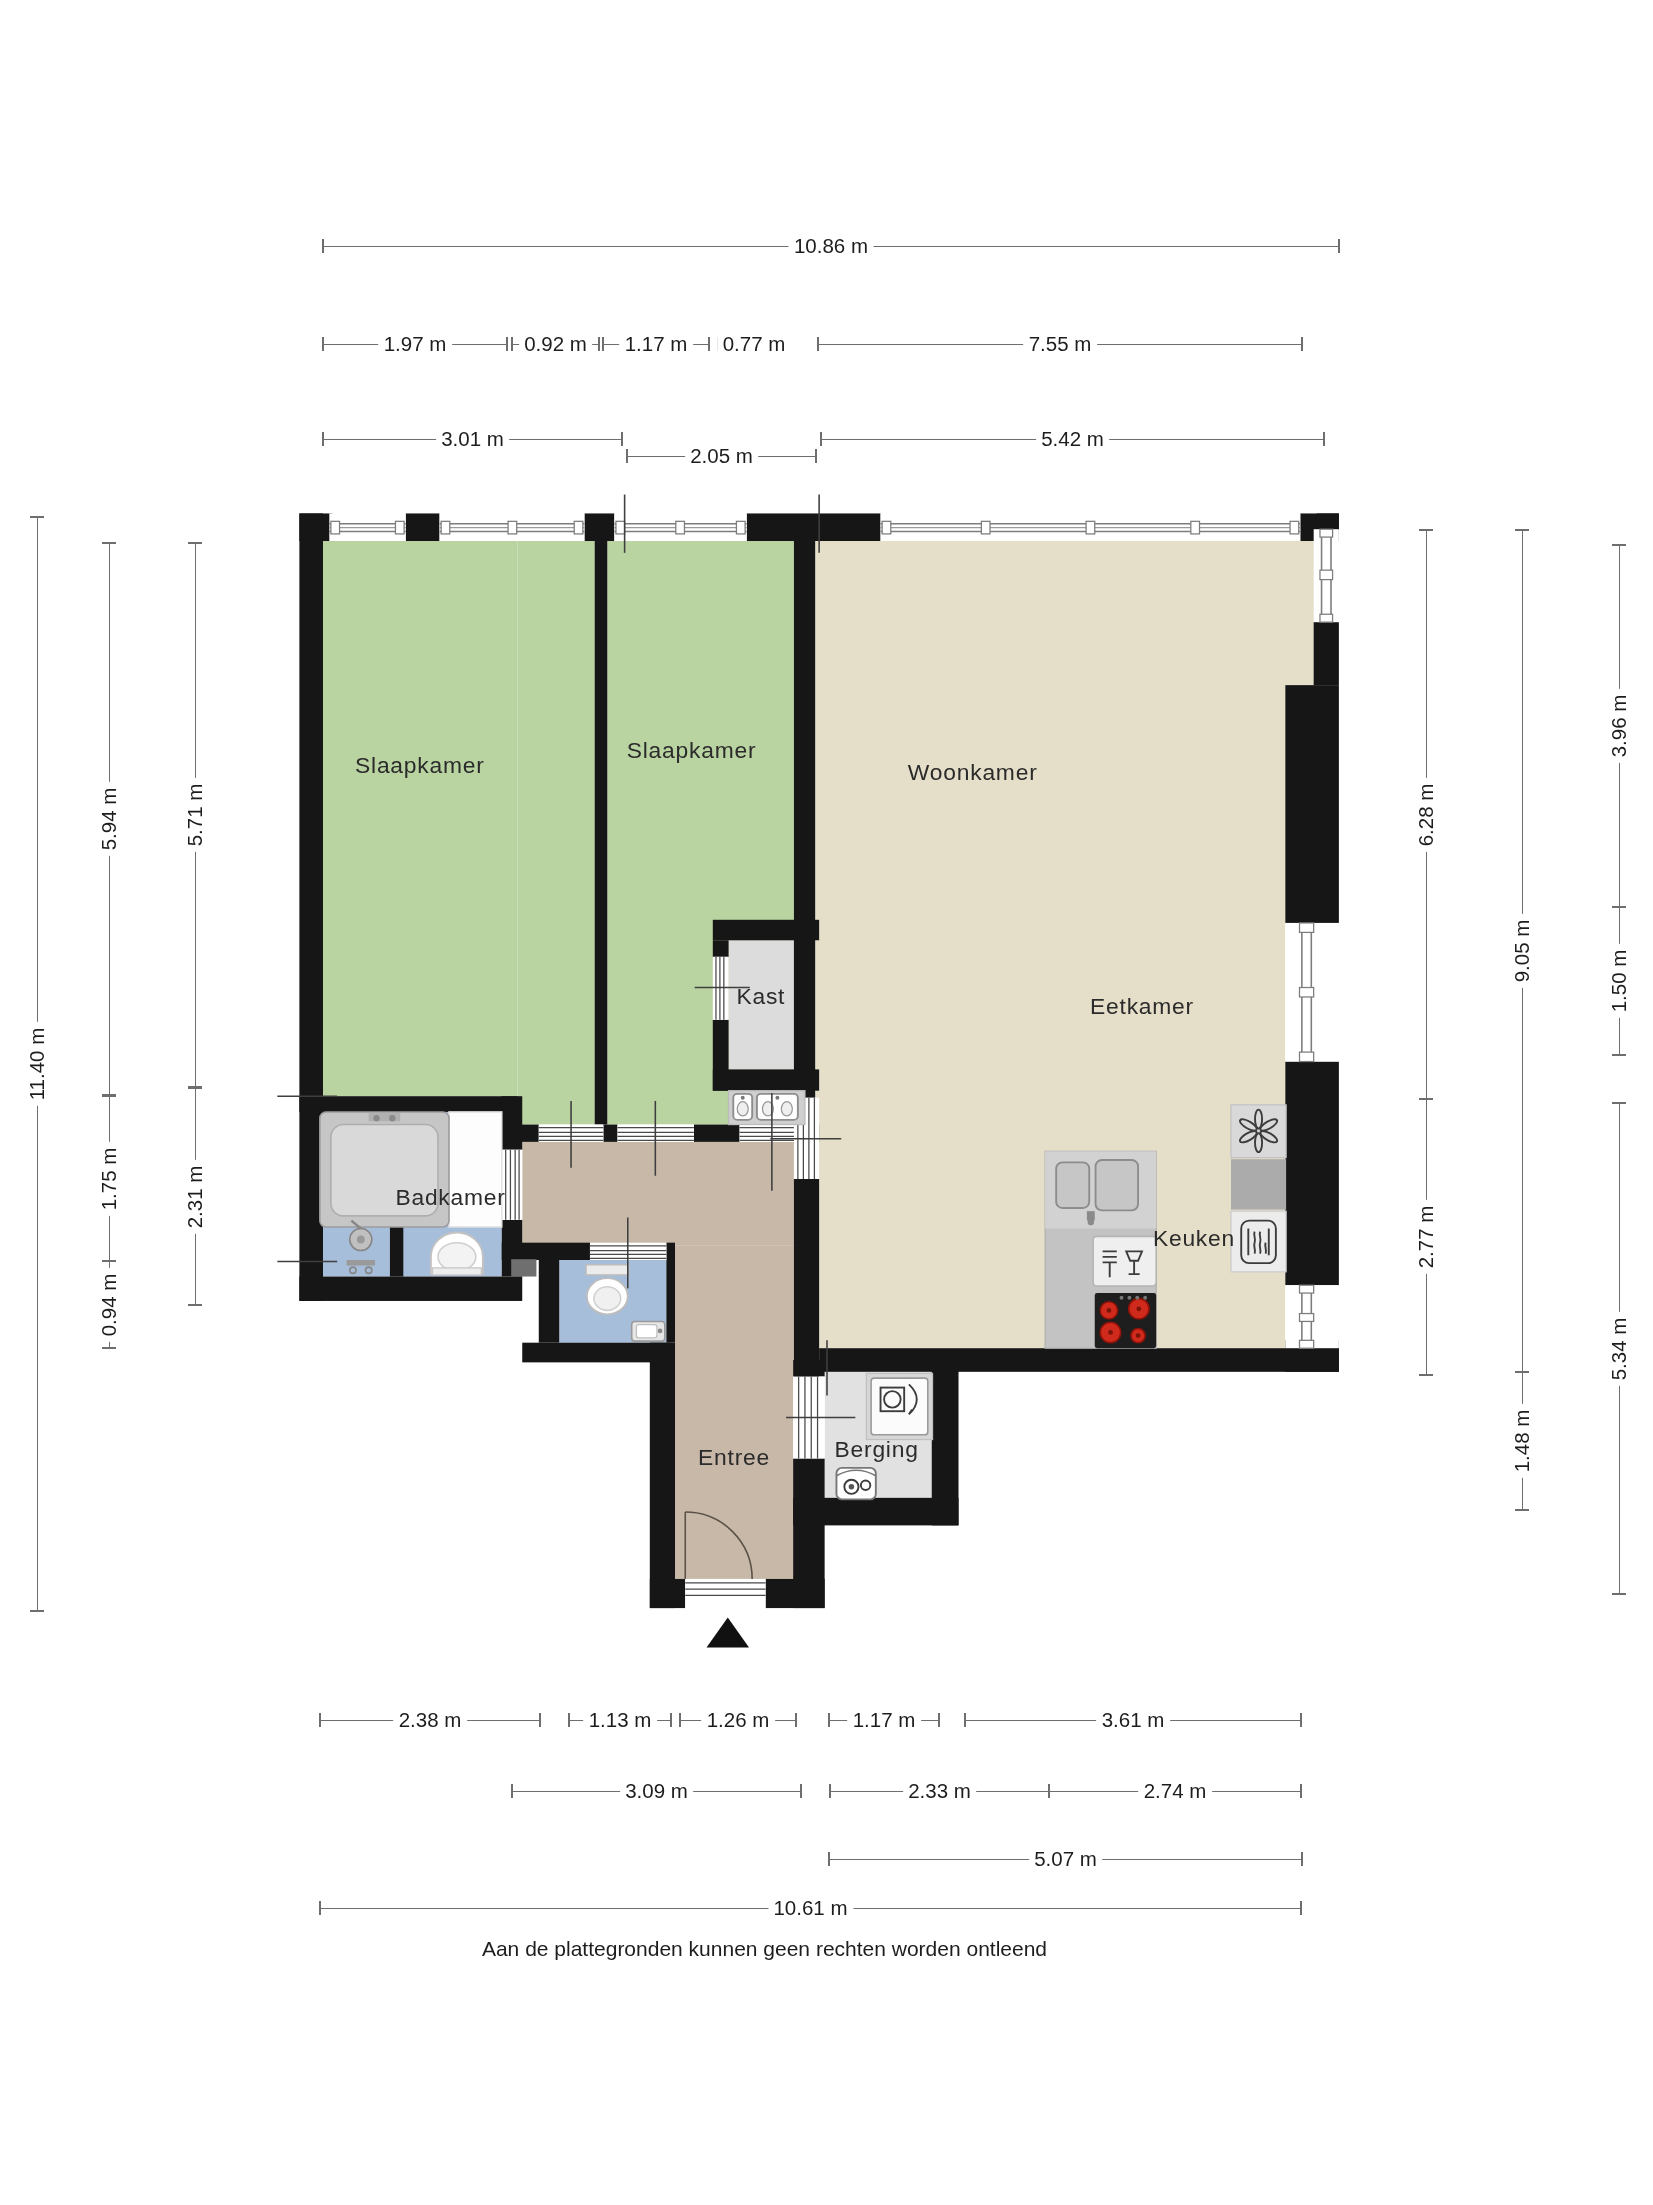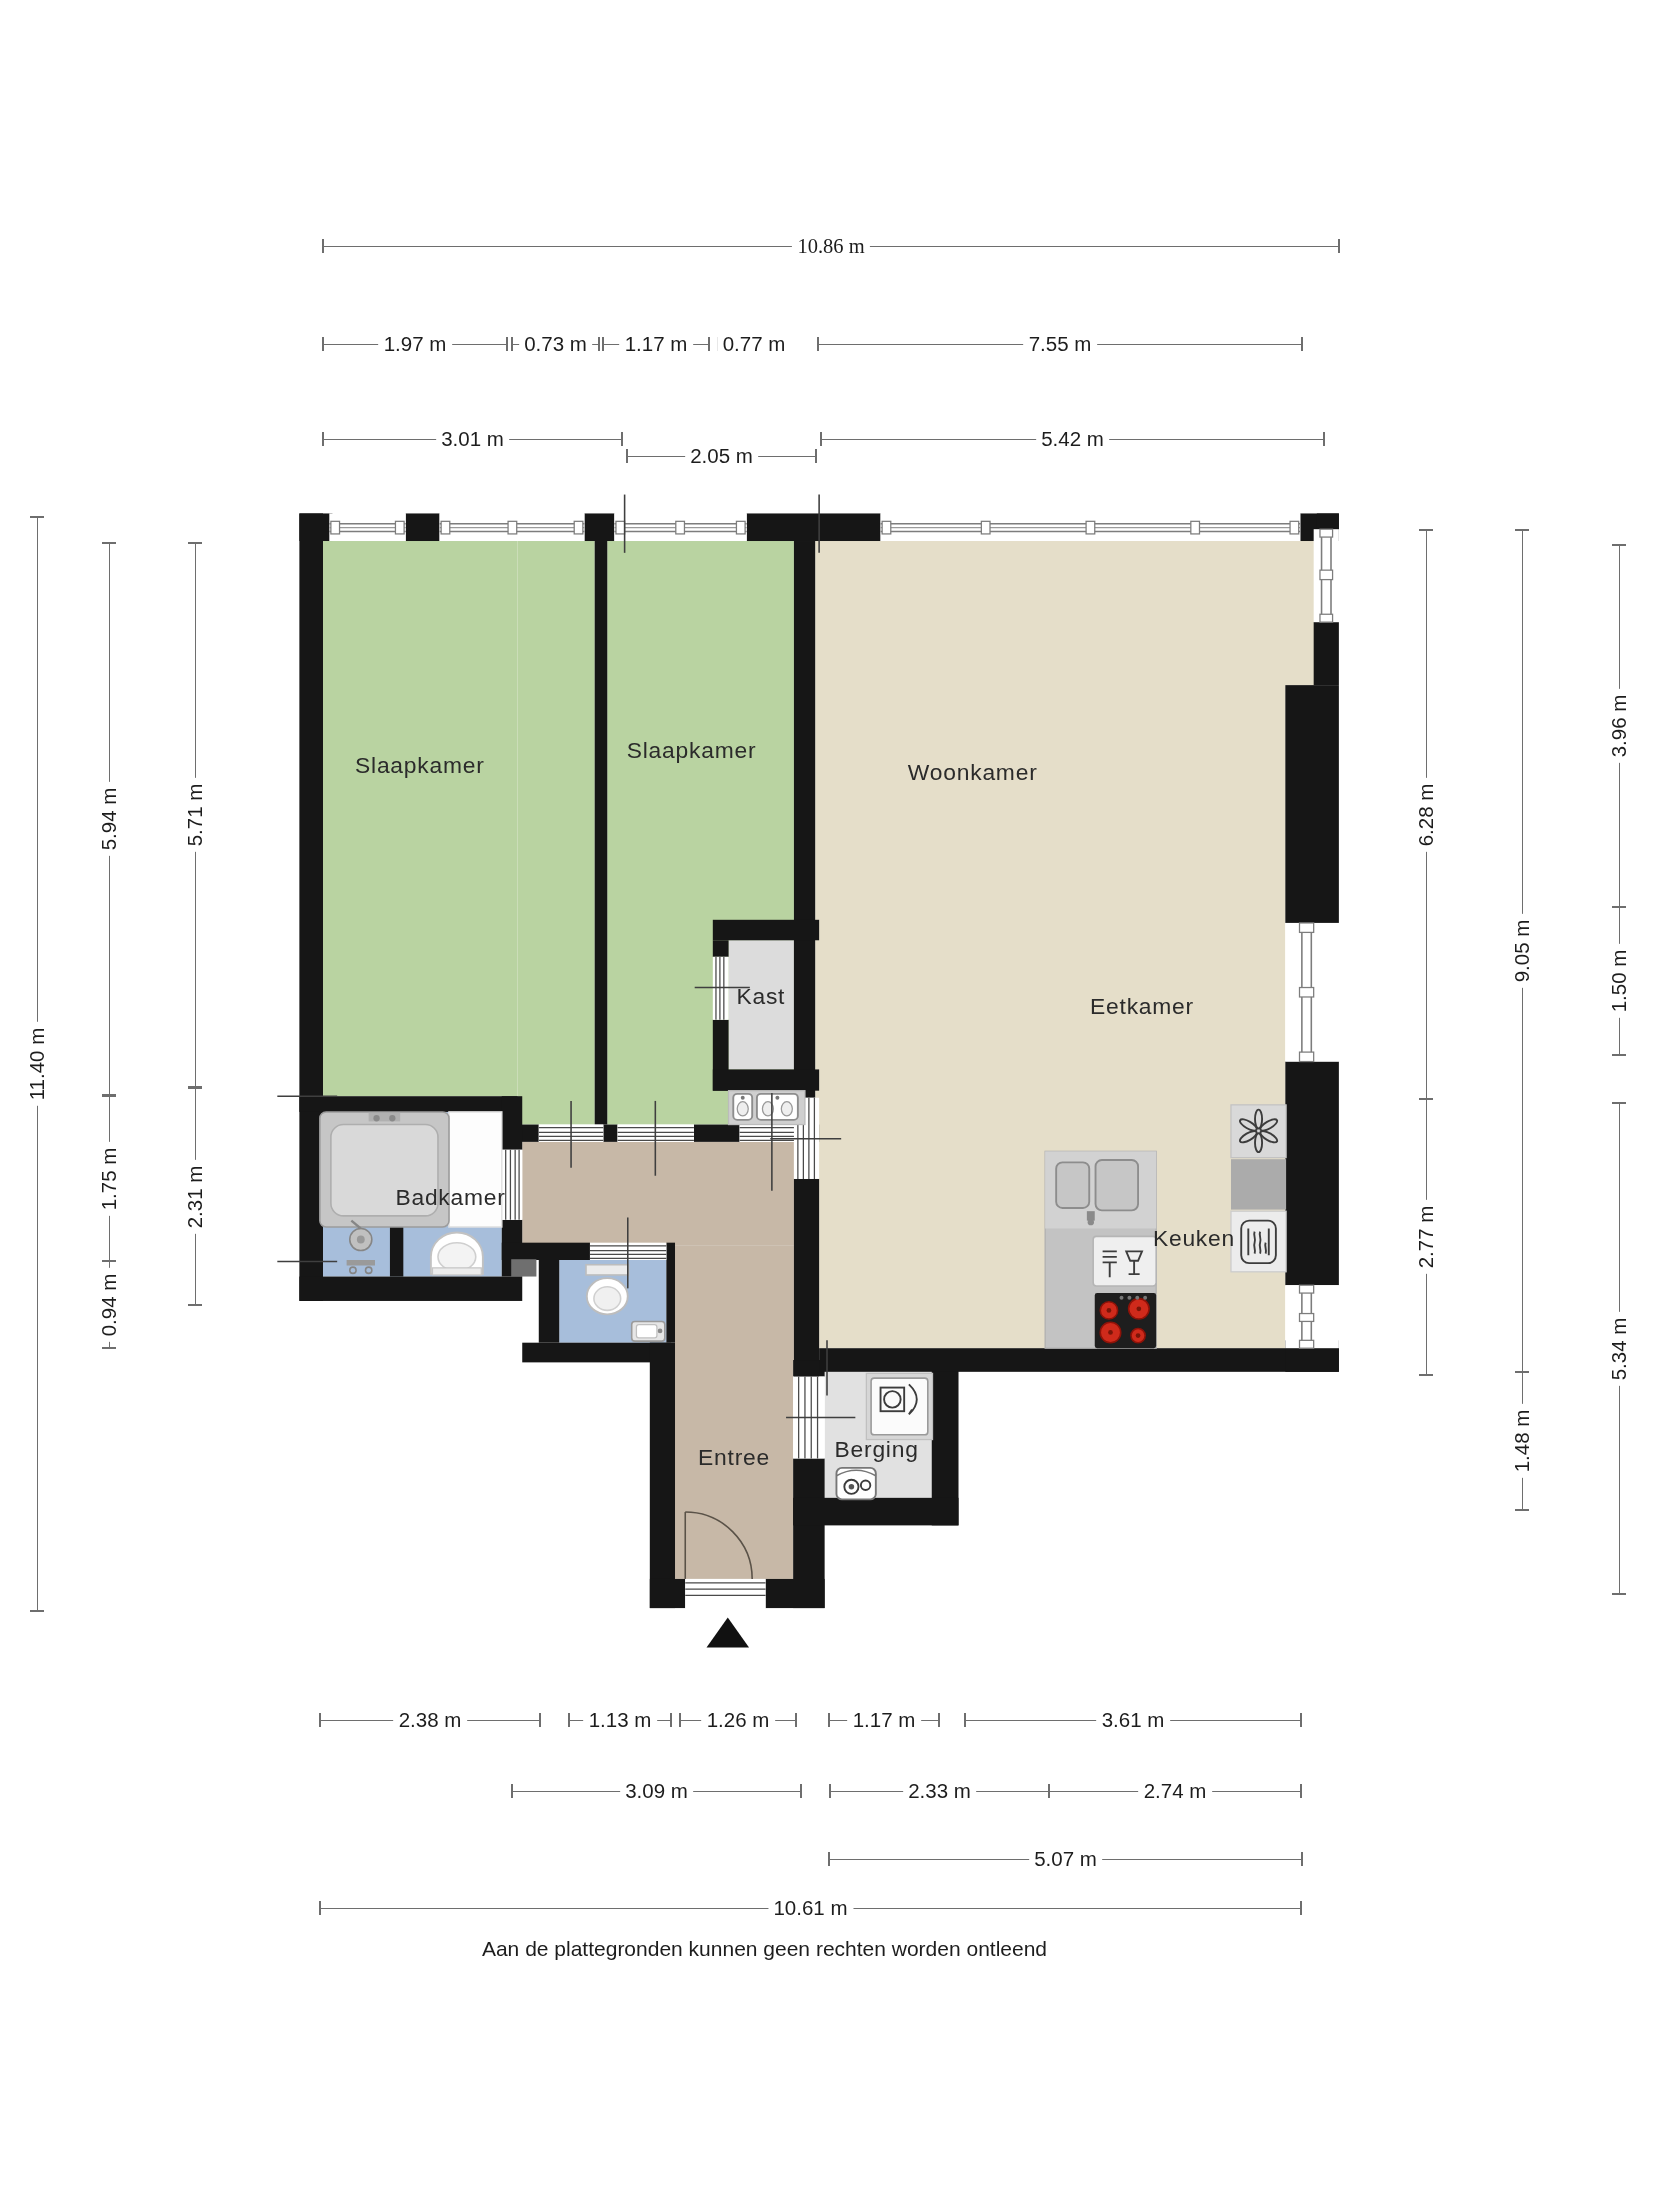--- a/index.html
+++ b/index.html
@@ -343,34 +343,34 @@
     <text class="room-label" x="1450" y="1288">Eetkamer</text>
     <text class="room-label" x="966" y="1275">Kast</text>
     <text class="room-label" x="572" y="1530">Badkamer</text>
     <text class="room-label" x="1516" y="1582">Keuken</text>
     <text class="room-label" x="932" y="1860">Entree</text>
     <text class="room-label" x="1113" y="1850">Berging</text>
   </g>
 </svg>
 
 <div id="dims">
-      <div class="dim-h" style="left: 323px; top: 246px; width: 1016px; font-family: Liberation Serif, serif;">
+      <div class="dim-h" style="left: 323px; top: 246px; width: 1016px;">
         <span class="tk a"></span>
         <span class="tk b"></span>
         <span class="lb">10.86 m</span>
       </div>
       <div class="dim-h" style="left: 323px; top: 344px; width: 184px;">
         <span class="tk a"></span>
         <span class="tk b"></span>
         <span class="lb">1.97 m</span>
       </div>
       <div class="dim-h" style="left: 512px; top: 344px; width: 87px;">
         <span class="tk a"></span>
         <span class="tk b"></span>
-        <span class="lb">0.73 m</span>
+        <span class="lb">0.92 m</span>
       </div>
       <div class="dim-h" style="left: 603px; top: 344px; width: 106px;">
         <span class="tk a"></span>
         <span class="tk b"></span>
         <span class="lb">1.17 m</span>
       </div>
       <div class="dim-h" style="left: 712px; top: 344px; width: 72px; margin-left: 6px;">
         <span class="tk a"></span>
         <span class="tk b"></span>
         <span class="lb">0.77 m</span>

